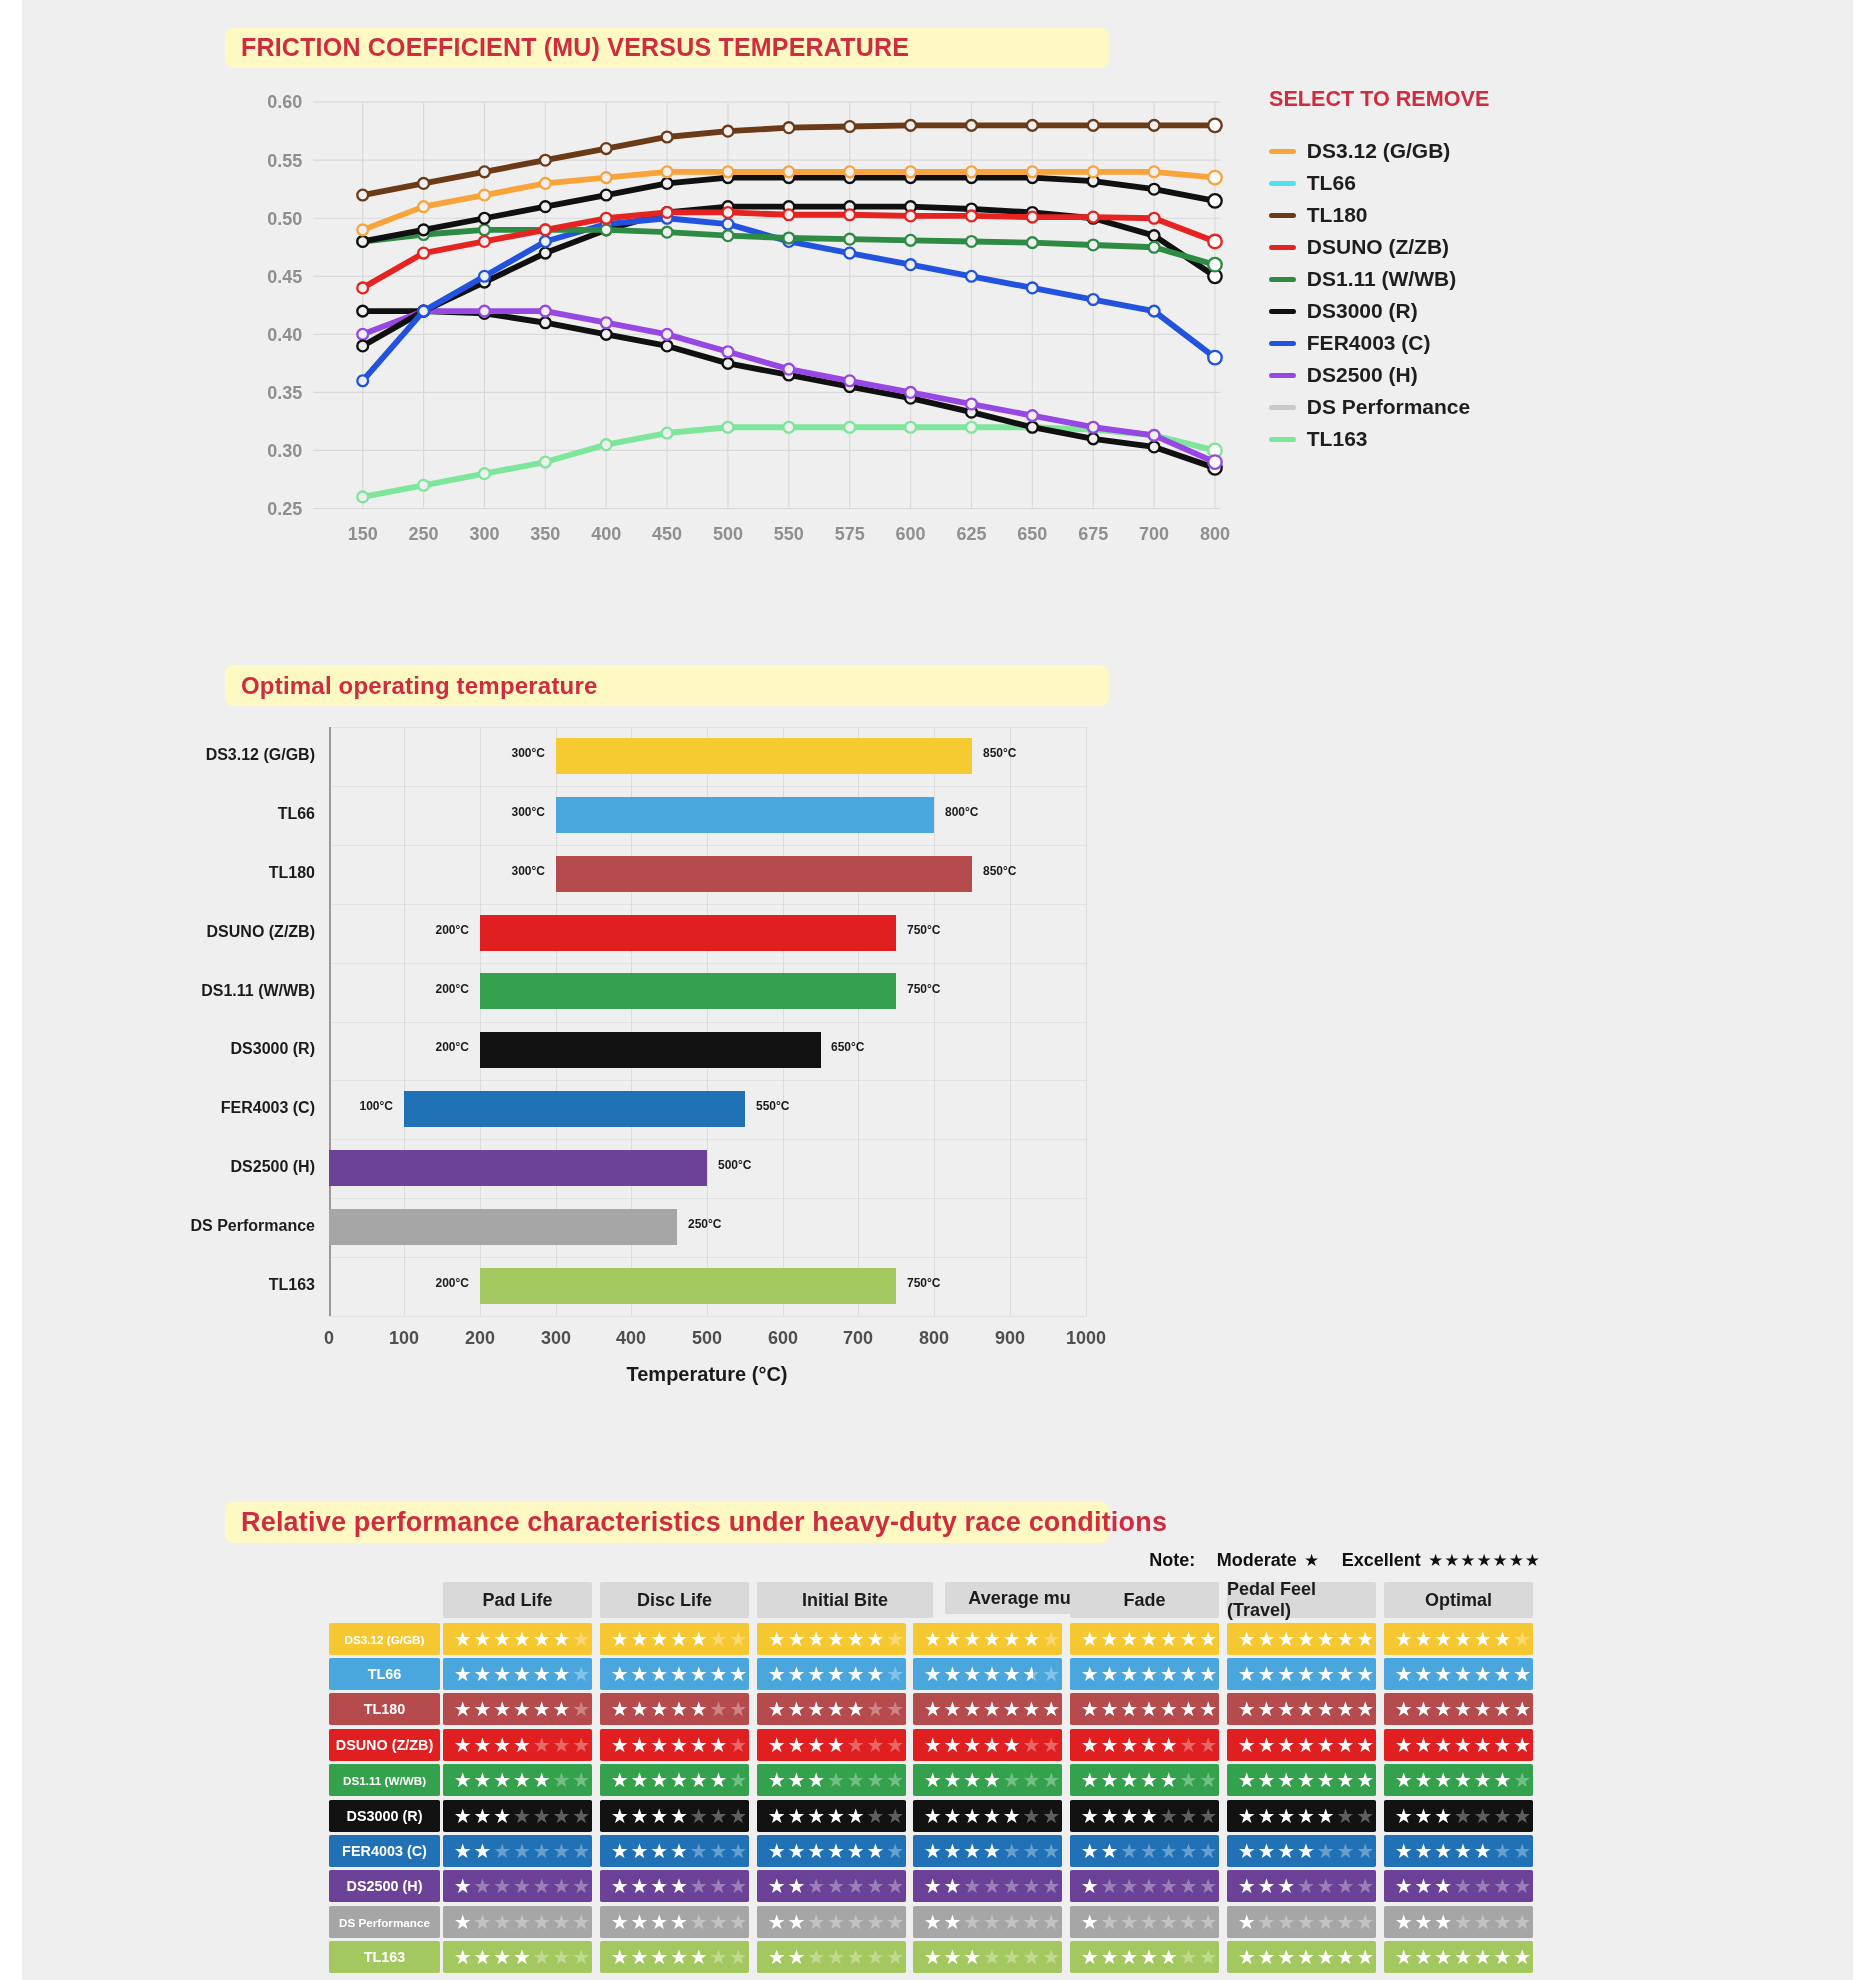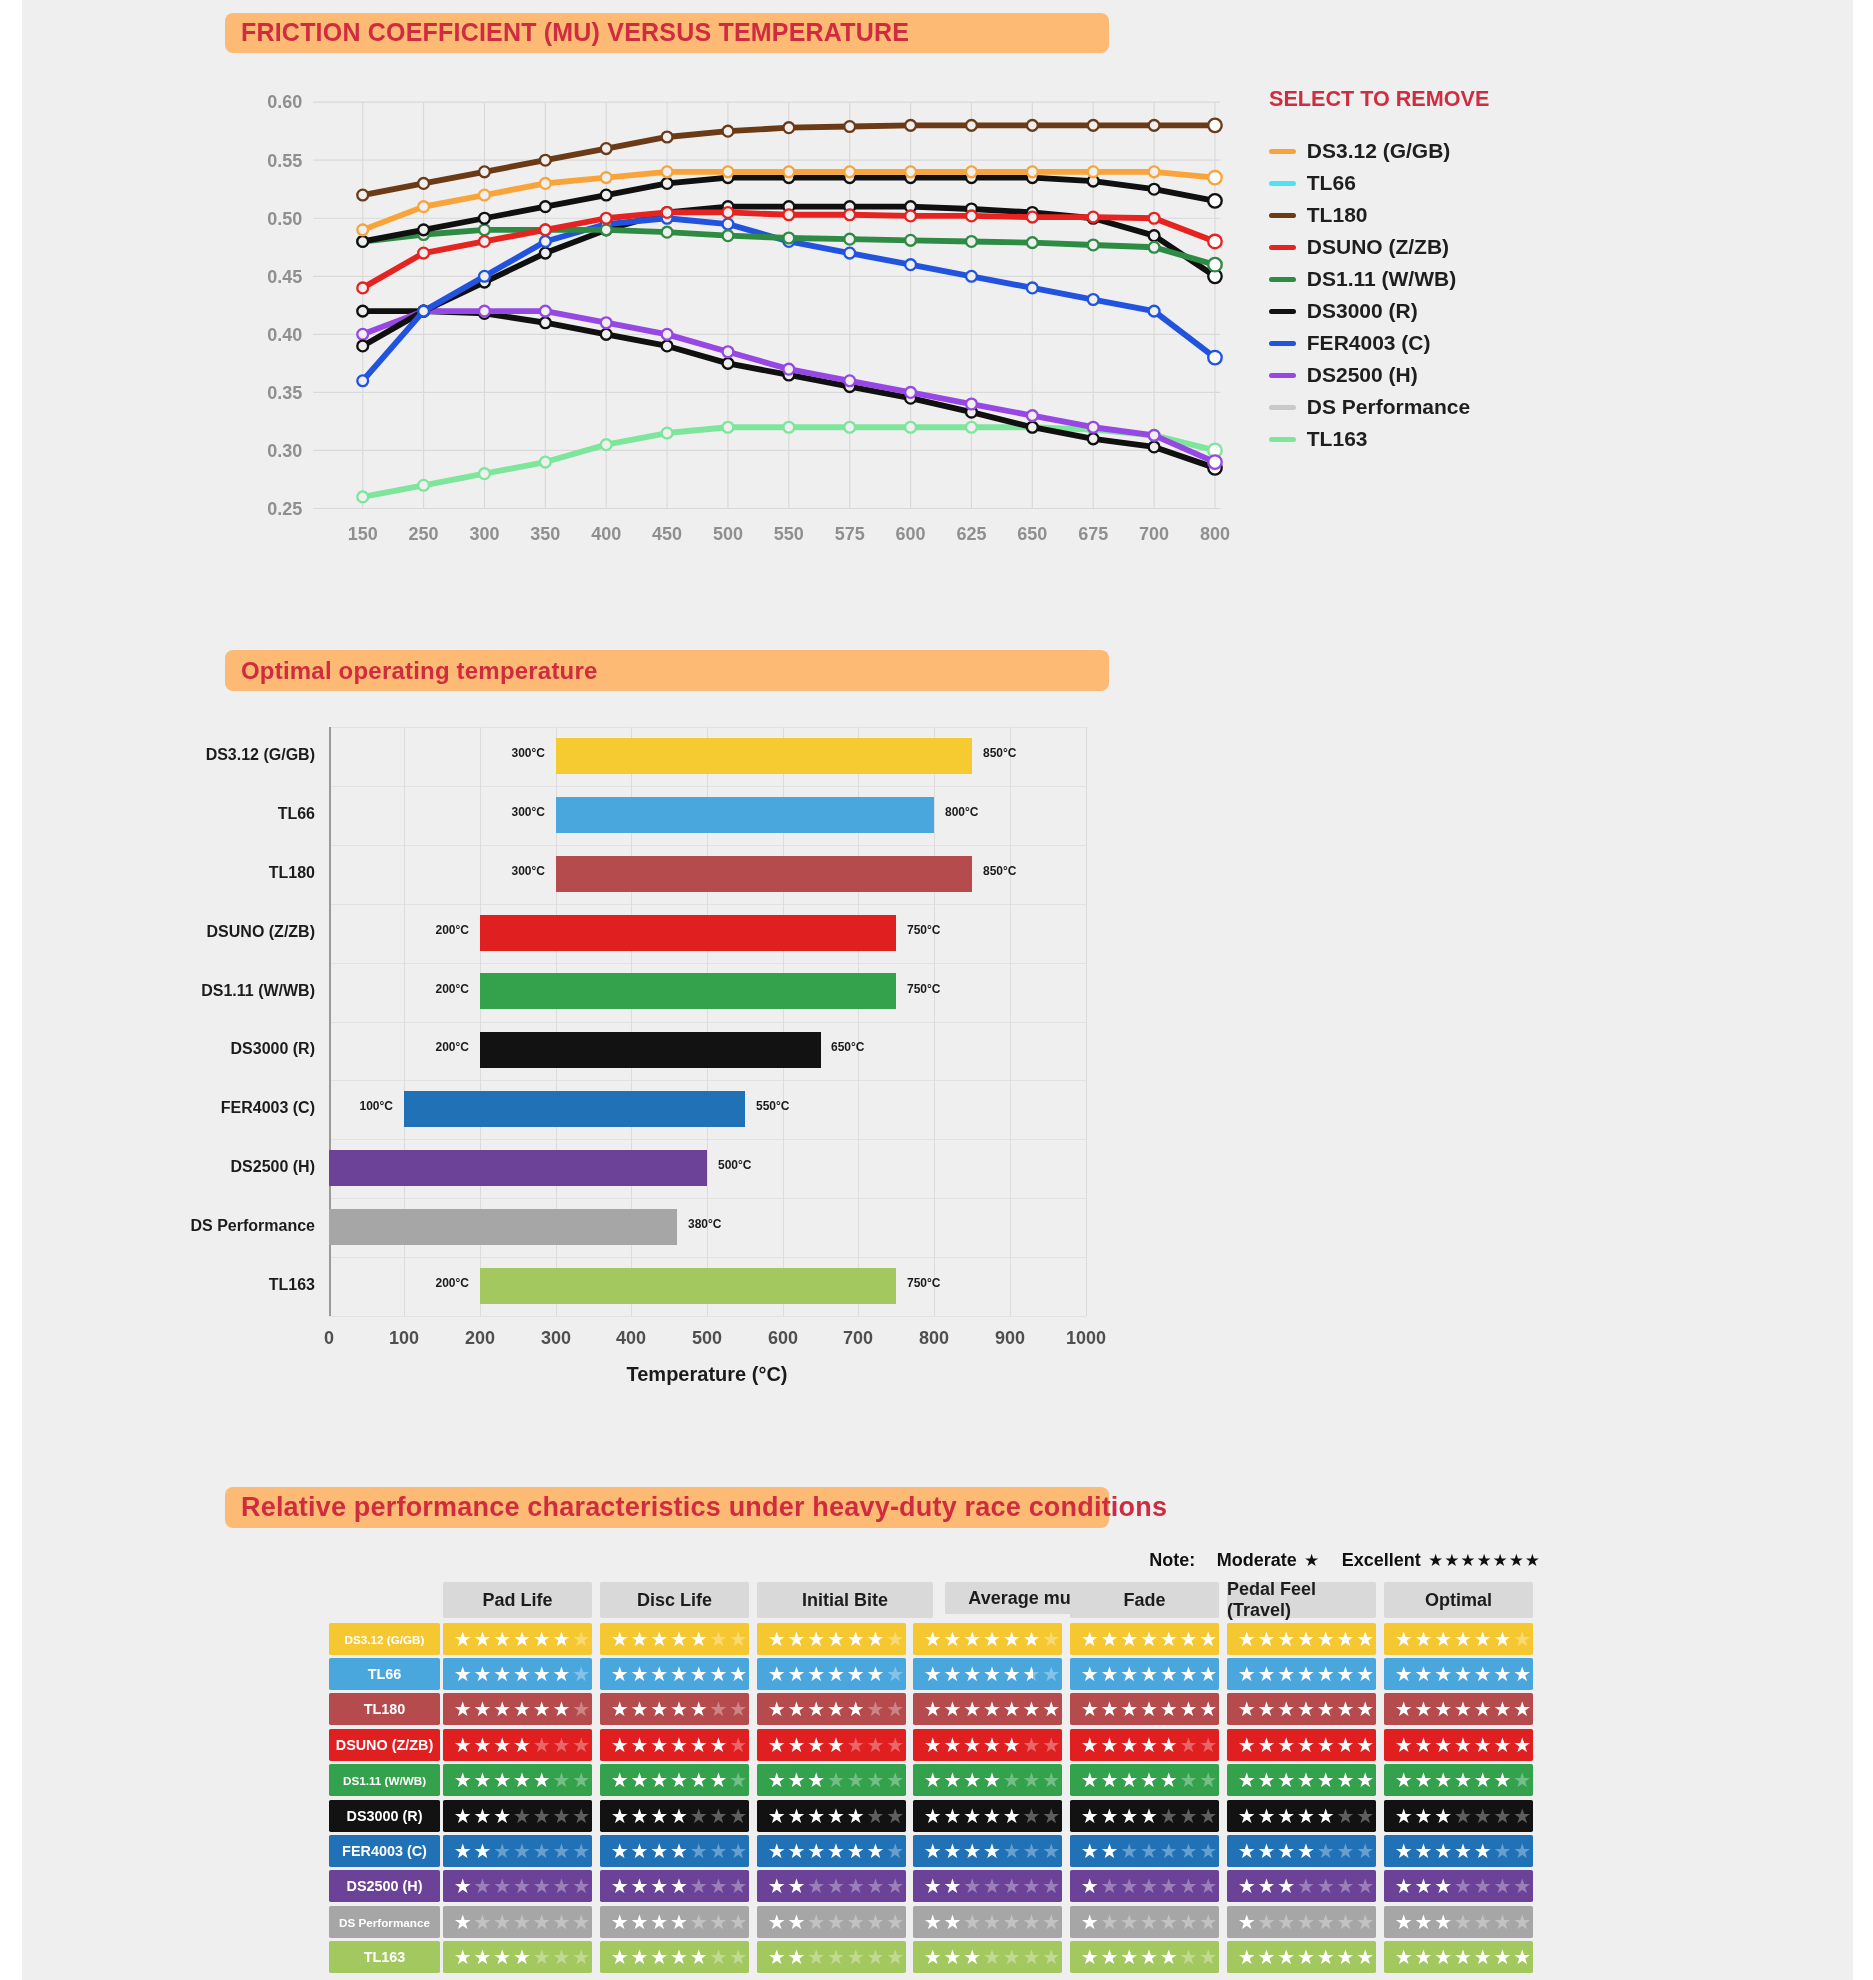--- a/index.html
+++ b/index.html
@@ -1,19 +1,19 @@
 <!DOCTYPE html>
 <html style="font-size:14.4px"><head>
 <meta charset="utf-8">
 <style>
   html,body{margin:0;padding:0;background:#ffffff;}
   body{width:1874px;height:1980px;position:relative;font-family:"Liberation Sans",sans-serif;overflow:hidden;}
   .bg-panel{position:absolute;left:21.6px;top:0;width:1831px;height:1980px;background:#efeff0;}
   .abs{position:absolute;}
-  .banner{position:absolute;background:#fdba74;border-radius:8px;display:flex;align-items:center;padding-left:16px;box-sizing:border-box;}
+  .banner{position:absolute;background:#fef9c3;border-radius:8px;display:flex;align-items:center;padding-left:16px;box-sizing:border-box;margin-top:15px;}
   .banner span{color:#d02c3f;font-weight:800;letter-spacing:0.2px;white-space:nowrap;}
   #banner1{left:225px;top:12.6px;width:884px;height:40px;}
   #banner1 span{font-size:25px;}
   #banner2{left:225px;top:650px;width:884px;height:41px;}
   #banner2 span{font-size:24px;}
   #banner3{left:225px;top:1487px;width:884px;height:41px;}
   #banner3 span{font-size:27px;}
   #lineChart{position:absolute;left:0;top:0;width:1314px;height:594px;}
   #legend{position:absolute;left:1269px;top:86px;width:324px;}
   #legendTitle{color:#d02c3f;font-weight:800;font-size:21.6px;margin-bottom:23.4px;}
@@ -370,21 +370,21 @@
     <div class="bc-val" style="left: 831px; top: 338px;">650°C</div>
     <div class="bc-cat" style="left: 18px; top: 397px;">FER4003 (C)</div>
     <div class="bc-bar" style="left: 404px; top: 389px; width: 341px; background: rgb(32, 113, 181);"></div>
     <div class="bc-val" style="right: 921px; top: 397px;">100°C</div>
     <div class="bc-val" style="left: 756px; top: 397px;">550°C</div>
     <div class="bc-cat" style="left: 18px; top: 456px;">DS2500 (H)</div>
     <div class="bc-bar" style="left: 329px; top: 448px; width: 378px; background: rgb(107, 66, 152);"></div>
     <div class="bc-val" style="left: 718px; top: 456px;">500°C</div>
     <div class="bc-cat" style="left: 18px; top: 515px;">DS Performance</div>
     <div class="bc-bar" style="left: 329px; top: 507px; width: 348px; background: rgb(166, 166, 166);"></div>
-    <div class="bc-val" style="left: 688px; top: 515px;">380°C</div>
+    <div class="bc-val" style="left: 688px; top: 515px;">250°C</div>
     <div class="bc-cat" style="left: 18px; top: 574px;">TL163</div>
     <div class="bc-bar" style="left: 480px; top: 566px; width: 416px; background: rgb(164, 200, 96);"></div>
     <div class="bc-val" style="right: 845px; top: 574px;">200°C</div>
     <div class="bc-val" style="left: 907px; top: 574px;">750°C</div>
     <div id="bcTitle" style="left: 707px; top: 661px;">Temperature (°C)</div>
   </div>
 
 <div class="banner" id="banner3">
   <span>Relative performance characteristics under heavy-duty race conditions</span>
 </div>

